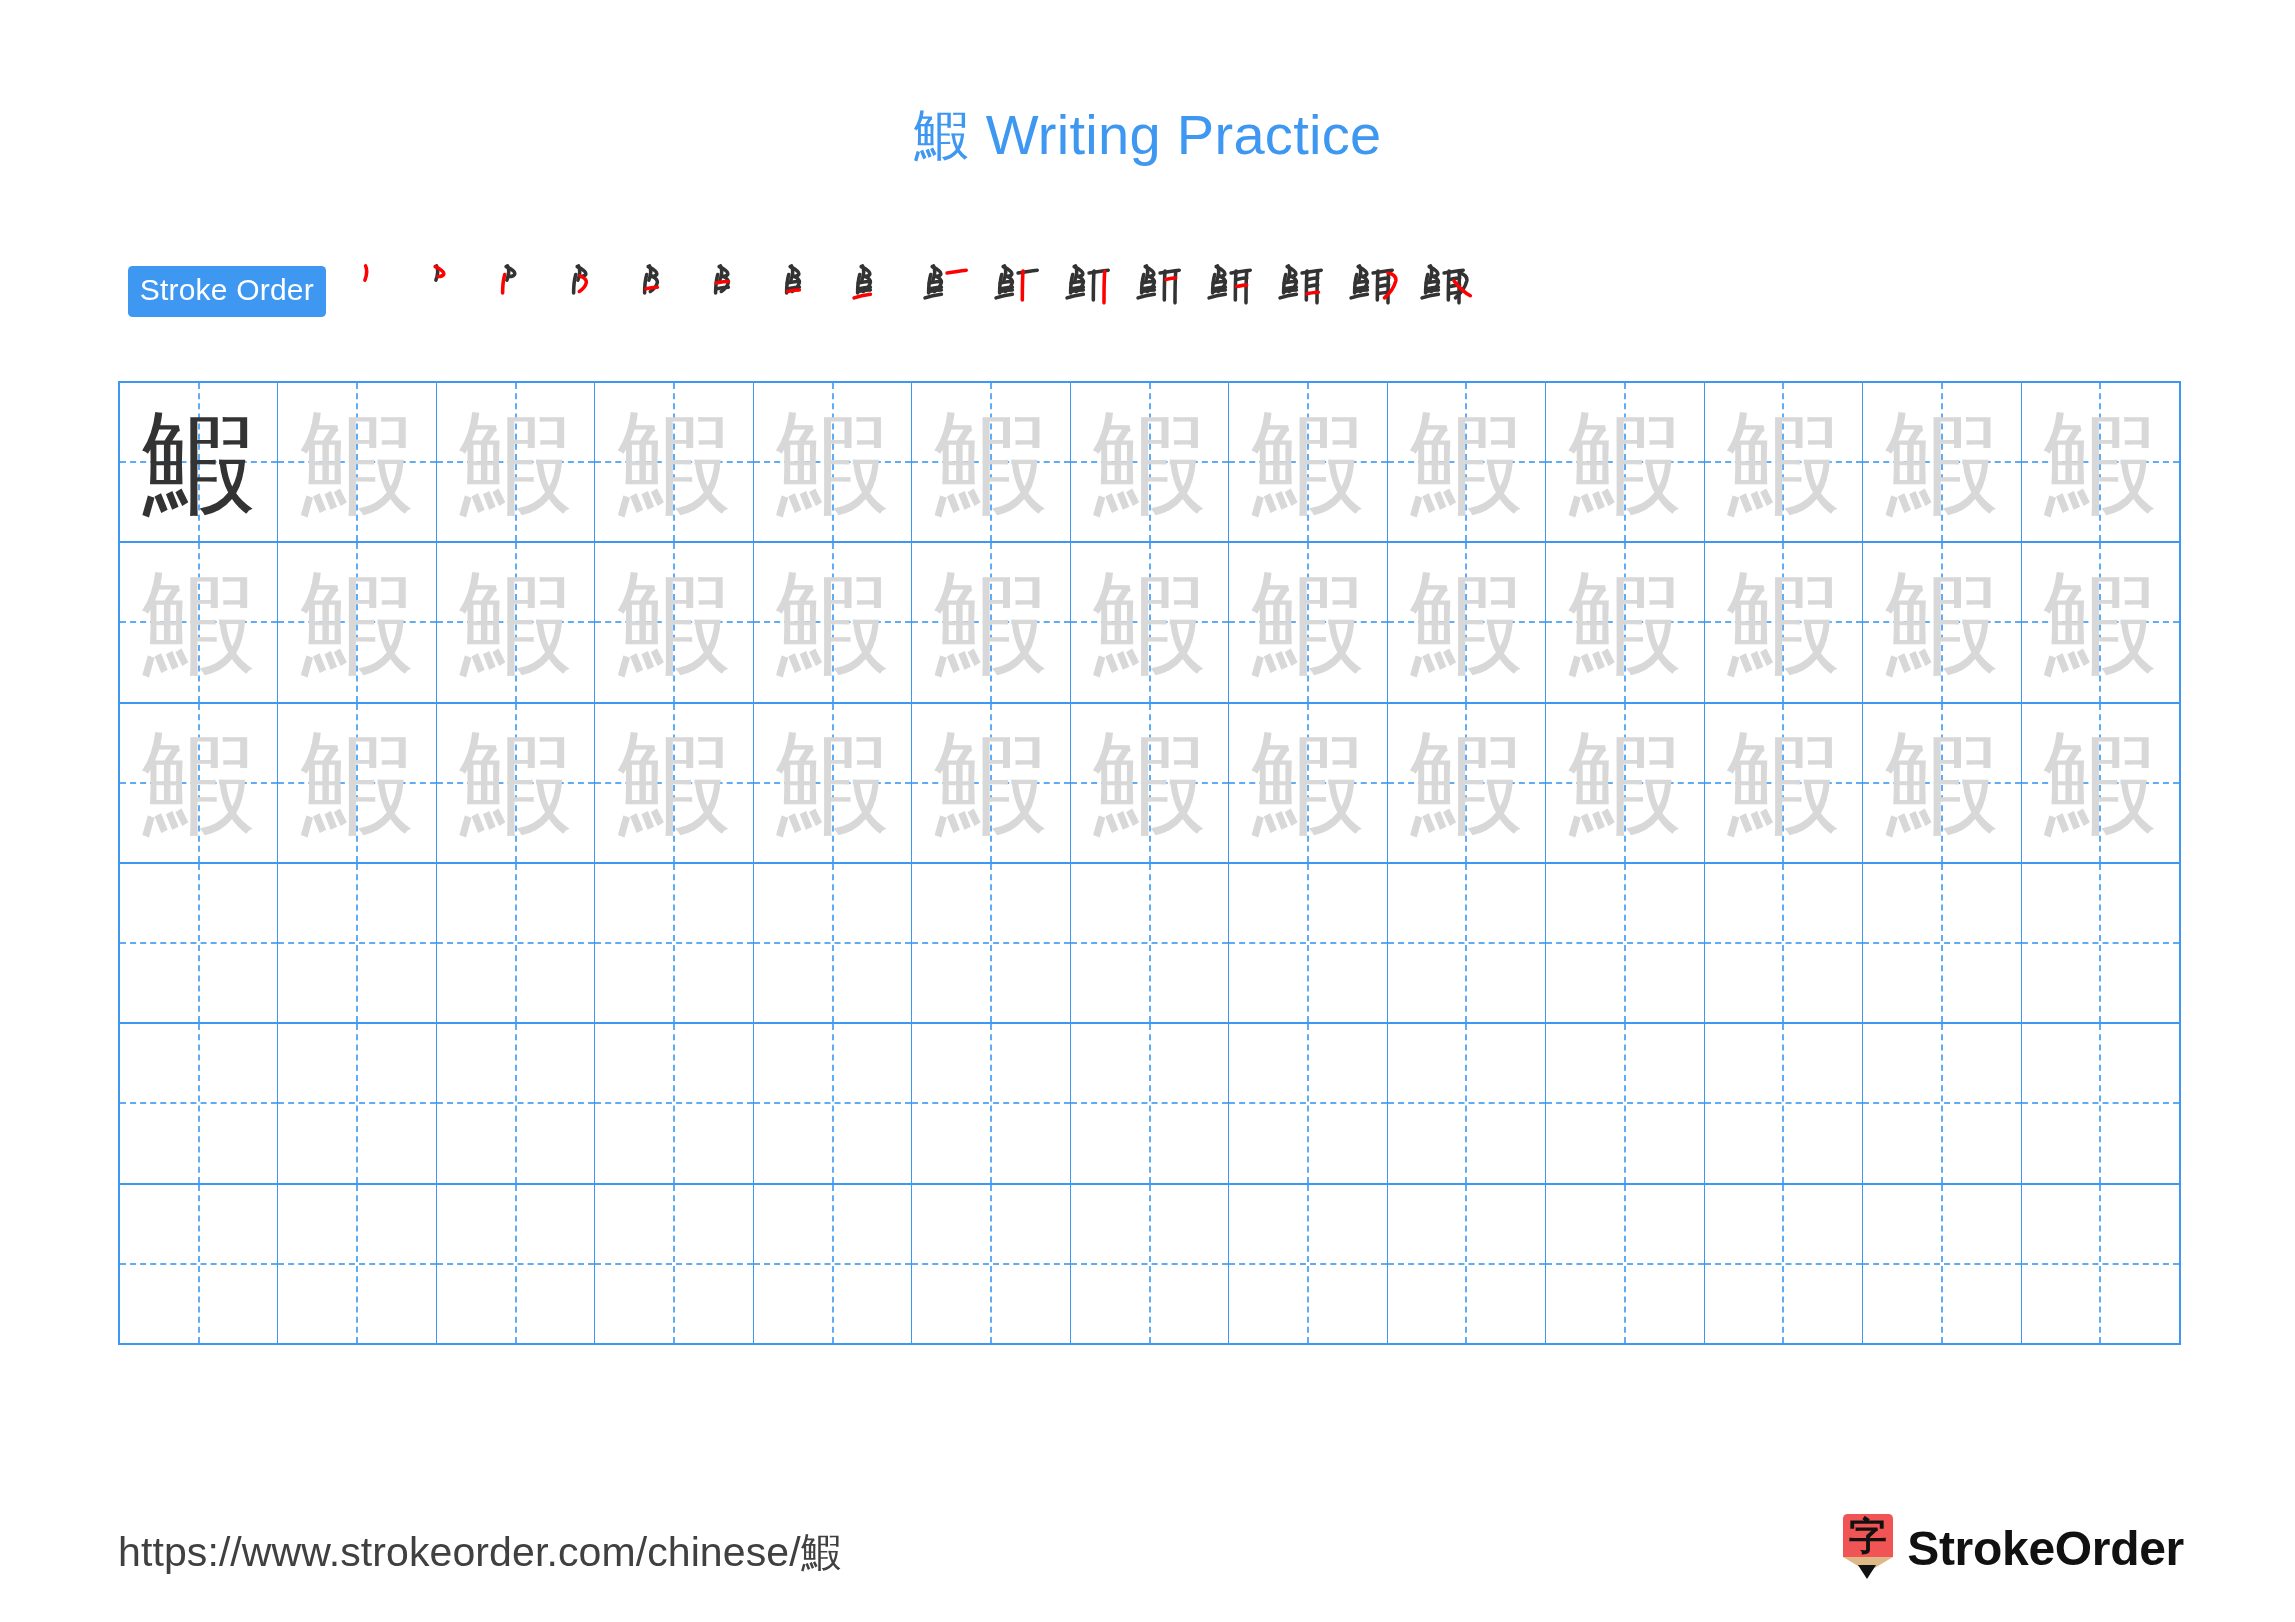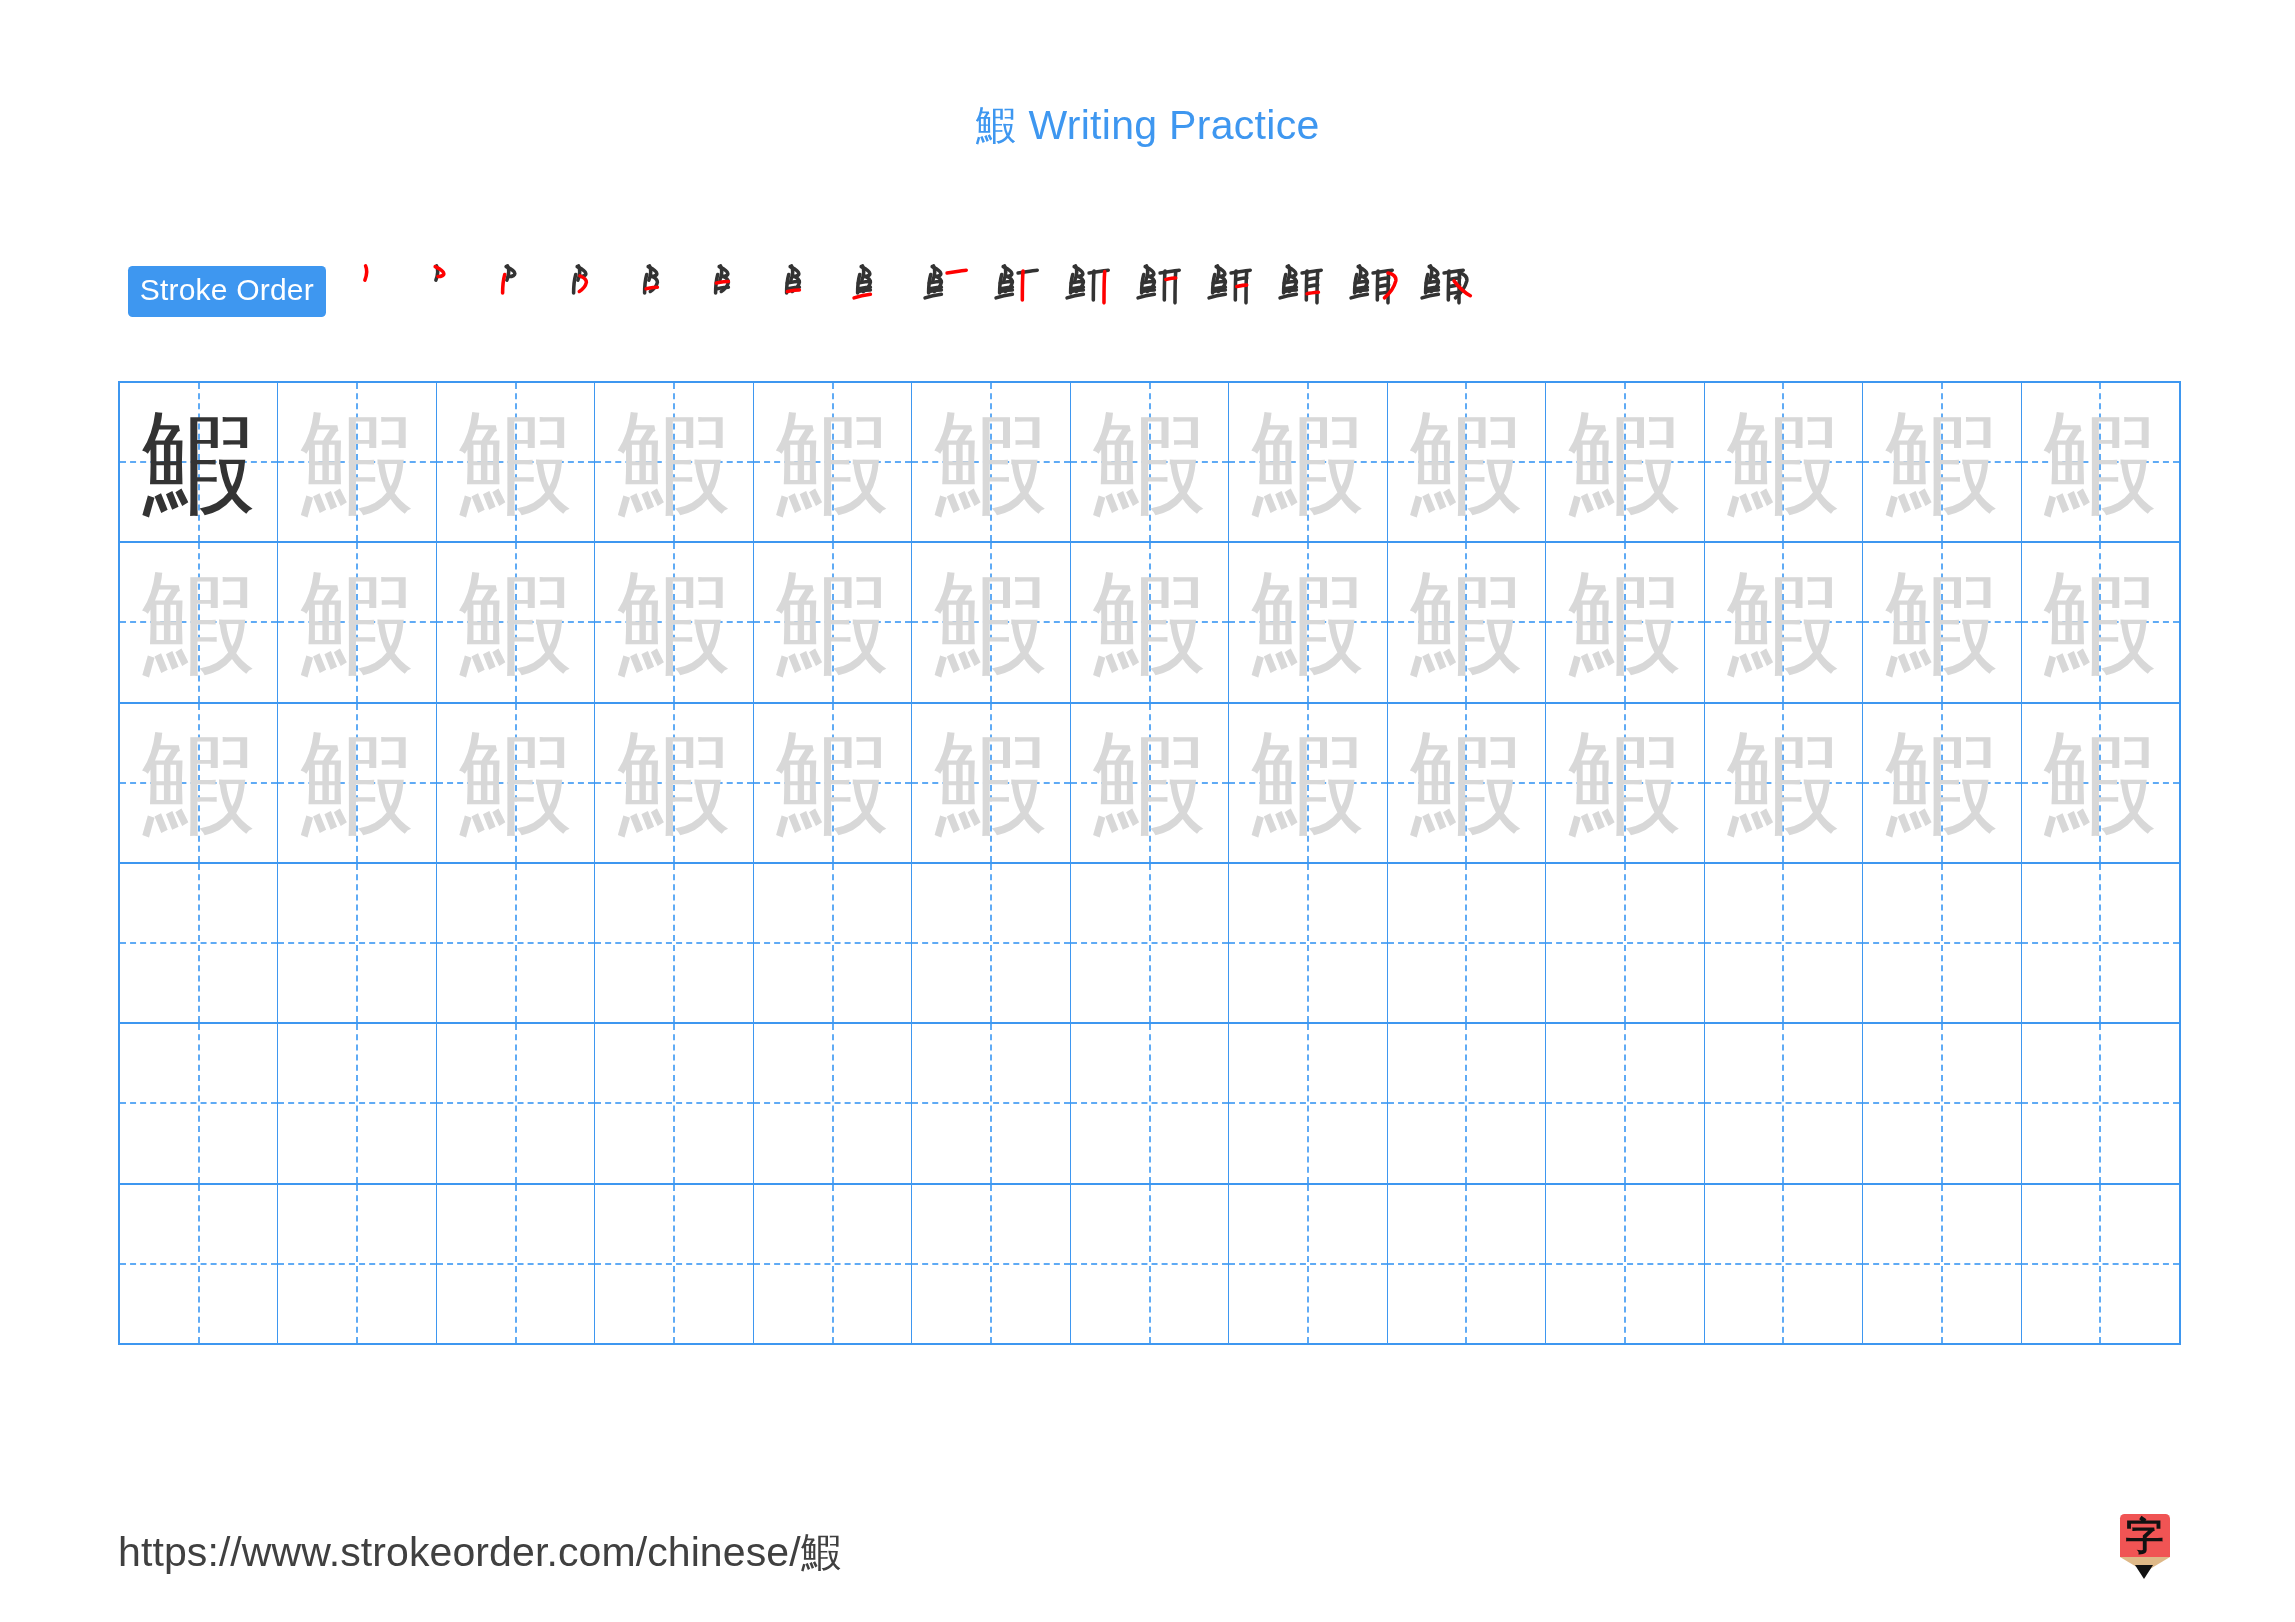--- a/index.html
+++ b/index.html
@@ -15,21 +15,21 @@
     overflow: hidden;
   }
 
   
   #title {
     position: absolute;
     top: 98px;
     left: 0;
     width: 100%;
     text-align: center;
-    font-size: 41px;
+    font-size: 56px;
     color: #3E97F0;
     font-weight: 400;
     letter-spacing: 0.3px;
     white-space: nowrap;
   }
   #title .title-char {
     font-family: "DejaVu Sans", "Liberation Sans", sans-serif;
   }
 
   
@@ -607,14 +607,15 @@
   <span>https://www.strokeorder.com/chinese/</span><span class="url-char">鰕</span>
 </div>
 
 <div id="footer-logo">
   <div id="logo-mark">
     <div class="pencil-body"></div>
     <div class="pencil-wood"></div>
     <div class="pencil-tip"></div>
     <div class="logo-glyph">字</div>
   </div>
+  <div id="logo-text">StrokeOrder</div>
 </div>
 
 
 </body></html>

